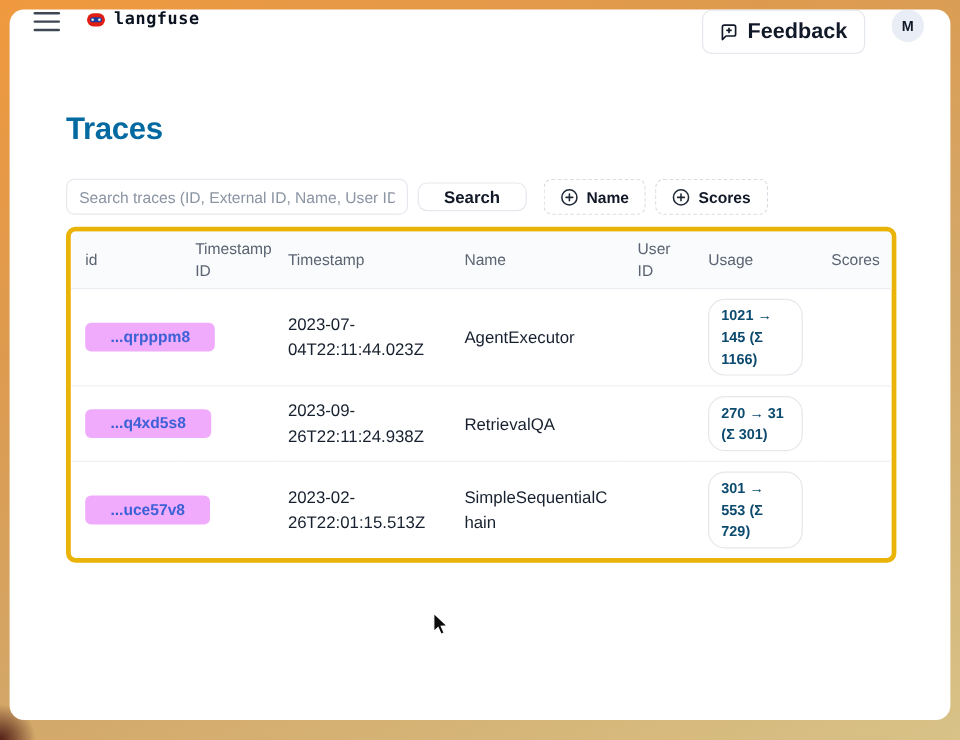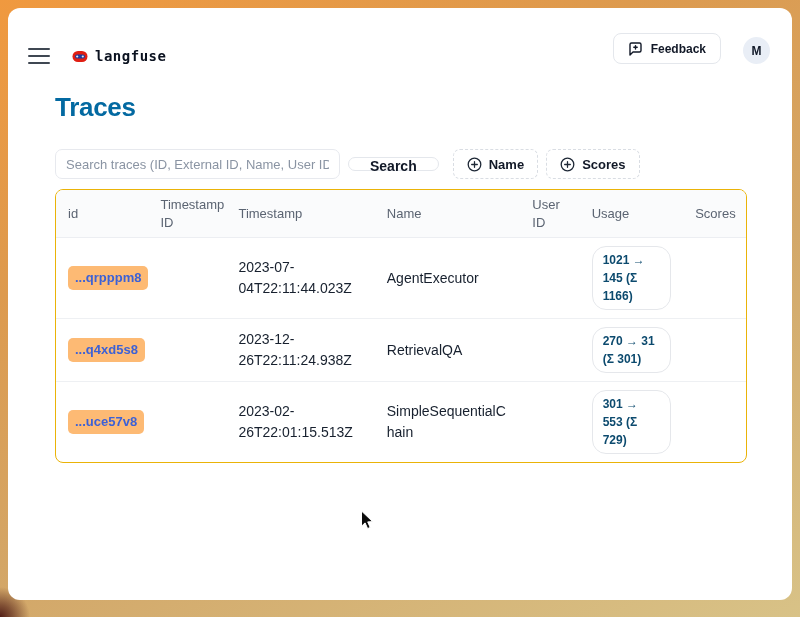--- a/index.html
+++ b/index.html
@@ -16,21 +16,21 @@
     position: absolute;
     left: 8px; right: 8px; top: 8px; bottom: 17px;
     background: #ffffff;
     border-radius: 12px;
     overflow: hidden;
   }
   
   .topbar {
     height: 56px;
     display: flex;
-    align-items: flex-end;
+    align-items: flex-start;
     padding: 0 20px;
   }
   .hamburger {
     width: 22px; height: 16px;
     display: flex; flex-direction: column; justify-content: space-between;
     cursor: pointer;
     margin-top: 2px;
   }
   .hamburger span { display:block; height: 2px; background: #3f4752; border-radius: 1px; }
   .brand {
@@ -44,21 +44,21 @@
     letter-spacing: 0.5px;
     color: #0b1220;
   }
   .topbar-spacer { flex: 1; }
   .feedback-btn {
     display: flex; align-items: center; gap: 8px;
     background: #fff;
     border: 1px solid #e4e7ec;
     border-radius: 8px;
     padding: 7px 14px;
-    font-size: 12px;
+    font-size: 18px;
     font-weight: 600;
     color: #111827;
     cursor: pointer;
     font-family: inherit;
   }
   .avatar {
     width: 27px; height: 27px;
     margin-left: 22px; margin-right: 2px;
     border-radius: 50%;
     background: #e9eef6;
@@ -87,21 +87,21 @@
     border-radius: 7px;
     padding: 0 10px;
     font-size: 13px;
     color: #111827;
     font-family: inherit;
     outline: none;
     background: #fff;
   }
   .search-input::placeholder { color: #8a94a3; }
   .search-btn {
-    height: 14px;
+    height: 24px;
     margin-left: 8px;
     padding: 0 21px;
     background: #fff;
     border: 1px solid #e4e7ec;
     border-radius: 8px;
     font-size: 14px;
     font-weight: 600;
     color: #111827;
     cursor: pointer;
     font-family: inherit;
@@ -117,21 +117,21 @@
     font-size: 13px;
     font-weight: 600;
     color: #111827;
     cursor: pointer;
     font-family: inherit;
   }
   .filter-btn + .filter-btn { margin-left: 8px; }
   
   .table-card {
     margin-top: 10px;
-    border: 1px solid #eab308;
+    border: 4px solid #eab308;
     border-radius: 8px;
     overflow: hidden;
   }
   table { width: 100%; border-collapse: collapse; table-layout: fixed; }
   col.c-id       { width: 13.4%; }
   col.c-ext      { width: 11.3%; }
   col.c-ts       { width: 21.5%; }
   col.c-name     { width: 21.1%; }
   col.c-user     { width: 8.6%;  }
   col.c-usage    { width: 15.0%; }
@@ -154,25 +154,25 @@
     padding: 8px 12px;
     font-size: 14px;
     color: #17202e;
     vertical-align: middle;
     line-height: 1.5;
     word-wrap: break-word;
   }
   tbody tr + tr td { border-top: 1px solid #eef0f3; }
   .id-pill {
     display: inline-block;
-    background: #fdba74;
+    background: #f0abfc;
     color: #3c61d6;
     font-size: 13px;
     font-weight: 600;
-    padding: 2px 7px;
+    padding: 2px 21px;
     border-radius: 5px;
     cursor: pointer;
   }
   .usage-pill {
     display: inline-block;
     border: 1px solid #e5e7eb;
     border-radius: 14px;
     padding: 4px 10px;
     font-size: 12px;
     font-weight: 600;
@@ -267,21 +267,21 @@
             <td></td>
             <td>2023-07-04T22:11:44.023Z</td>
             <td>AgentExecutor</td>
             <td></td>
             <td><span class="usage-pill">1021 → 145 (Σ 1166)</span></td>
             <td></td>
           </tr>
           <tr>
             <td><span class="id-pill">...q4xd5s8</span></td>
             <td></td>
-            <td>2023-12-26T22:11:24.938Z</td>
+            <td>2023-09-26T22:11:24.938Z</td>
             <td>RetrievalQA</td>
             <td></td>
             <td><span class="usage-pill">270 → 31 (Σ 301)</span></td>
             <td></td>
           </tr>
           <tr>
             <td><span class="id-pill">...uce57v8</span></td>
             <td></td>
             <td>2023-02-26T22:01:15.513Z</td>
             <td>SimpleSequentialChain</td>

